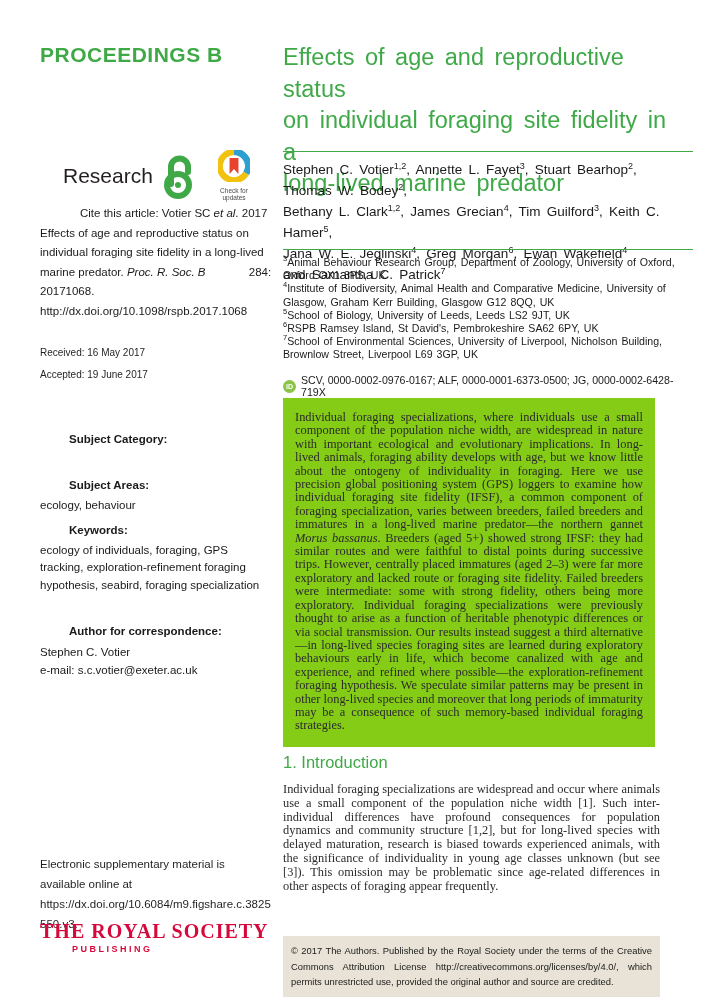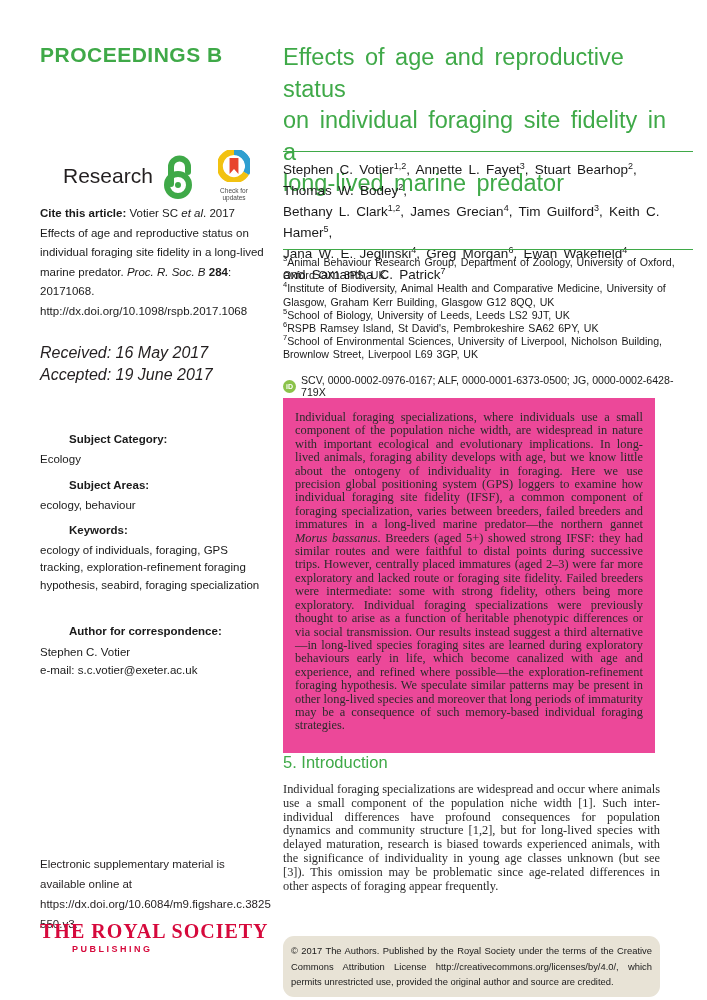--- a/index.html
+++ b/index.html
@@ -10,48 +10,48 @@
   .abs{position:absolute;}
   
   .brand{left:40px;top:43px;width:230px;font-size:21px;font-weight:bold;color:#3fa948;letter-spacing:.5px;}
   .site{left:40px;top:88px;width:230px;font-size:14.5px;font-weight:bold;color:#1a1a1a;}
   .research-row{left:40px;top:150px;width:230px;height:52px;}
   .research-label{position:absolute;left:0;top:14px;font-size:21px;font-weight:400;margin-left:23px;}
   .oa-icon{position:absolute;left:118px;top:2px;}
   .check-badge{position:absolute;left:168px;top:0px;width:52px;text-align:center;cursor:pointer;}
   .check-badge .cap{font-size:6.5px;color:#4a4a4a;line-height:7px;margin-top:1px;}
   .cite{left:40px;top:204px;width:232px;font-size:11.5px;line-height:19.5px;color:#1a1a1a;}
-  .dates{left:40px;top:342px;width:230px;font-size:16px;line-height:22px;font-style:italic;}
+  .dates{left:40px;top:342px;width:230px;font-size:10px;line-height:22px;}
   .sb-block{width:230px;font-size:11.5px;line-height:18px;color:#1a1a1a;}
   .sb-label{font-weight:bold;margin-bottom:2px;margin-left:29px;}
   .blk-cat{left:40px;top:430px;}
   .blk-areas{left:40px;top:476px;}
   .blk-keys{left:40px;top:522px;line-height:17.5px;}
   .blk-corr{left:40px;top:622px;line-height:18.5px;}
   .esm{left:40px;top:854px;width:232px;font-size:11.5px;line-height:20px;word-break:break-word;}
   .royal{left:40px;top:920px;width:260px;color:#d6093c;}
   .royal .rs-main{font-family:"Liberation Serif",serif;font-weight:bold;font-size:20px;letter-spacing:1px;}
   .royal .rs-sub{font-size:9px;font-weight:bold;letter-spacing:2.5px;margin-top:1px;padding-left:32px;}
   
   .title{left:283px;top:42px;width:400px;font-size:23.5px;line-height:31.5px;color:#3fa948;word-spacing:4px;font-weight:400;}
   .rule{left:283px;height:0;width:410px;border-top:1.6px solid #3fa948;}
   .rule1{top:151px;}
   .rule2{top:249px;}
   .authors{left:283px;top:159px;width:400px;font-size:13.5px;line-height:21px;color:#1a1a1a;word-spacing:2.5px;}
   .authors sup{font-size:9px;}
   .affils{left:283px;top:256px;width:410px;font-size:10.6px;line-height:13.2px;color:#1a1a1a;word-spacing:1px;}
   .affils sup{font-size:7.5px;}
   .orcid-row{left:283px;top:374px;width:410px;font-size:10.6px;color:#1a1a1a;display:flex;align-items:center;gap:5px;}
-  .abstract{left:283px;top:398px;width:348px;background:#ec4899;padding:13px 12px 20px 12px;
+  .abstract{left:283px;top:398px;width:348px;background:#84cc16;padding:13px 12px 14px 12px;
     font-family:"Liberation Serif",serif;font-size:12.4px;line-height:13.4px;color:#2b2b2b;text-align:justify;}
   .intro-head{left:283px;top:753px;width:380px;font-size:16.5px;color:#3fa948;font-weight:400;}
   .intro-body{left:283px;top:783px;width:377px;font-family:"Liberation Serif",serif;font-size:12.4px;line-height:13.8px;color:#2b2b2b;text-align:justify;}
-  .copyright{left:283px;top:936px;width:361px;background:#e8e3d6;padding:7px 8px;font-size:9.4px;line-height:15.5px;color:#1a1a1a;text-align:justify;border-radius:11px;}
+  .copyright{left:283px;top:936px;width:361px;background:#e8e3d6;padding:7px 8px;font-size:9.4px;line-height:15.5px;color:#1a1a1a;text-align:justify;}
   .it{font-style:italic;}
-  .bd{font-weight:bold;}
+  .bd{font-weight:normal;margin-left:40px;}
   sup{vertical-align:super;line-height:0;}
   .orcid-badge{display:inline-flex;width:13px;height:13px;border-radius:50%;background:#8bc34a;color:#fff;
     font-size:7px;font-weight:bold;align-items:center;justify-content:center;flex:0 0 auto;}
 </style>
 </head>
 <body>
 
 <div class="page">
 
   <div class="abs brand">PROCEEDINGS B</div>
@@ -85,21 +85,20 @@
     <span>http://dx.doi.org/10.1098/rspb.2017.1068</span>
   </div>
 
   <div class="abs dates">
     <div>Received: 16 May 2017</div>
     <div>Accepted: 19 June 2017</div>
   </div>
 
   <div class="abs sb-block blk-cat">
     <div class="sb-label">Subject Category:</div>
-    <div>Ecology</div>
   </div>
 
   <div class="abs sb-block blk-areas">
     <div class="sb-label">Subject Areas:</div>
     <div>ecology, behaviour</div>
   </div>
 
   <div class="abs sb-block blk-keys">
     <div class="sb-label">Keywords:</div>
     <div>ecology of individuals, foraging, GPS tracking, exploration-refinement foraging hypothesis, seabird, foraging specialization</div>
@@ -143,18 +142,18 @@
       <div><sup>7</sup><span>School of Environmental Sciences, University of Liverpool, Nicholson Building, Brownlow Street, Liverpool L69 3GP, UK</span></div>
     </div>
 
   <div class="abs orcid-row">
     <span class="orcid-badge">iD</span>
     <span>SCV, 0000-0002-0976-0167; ALF, 0000-0001-6373-0500; JG, 0000-0002-6428-719X</span>
   </div>
 
   <div class="abs abstract" id="abstract"><span>Individual foraging specializations, where individuals use a small component of the population niche width, are widespread in nature with important ecological and evolutionary implications. In long-lived animals, foraging ability develops with age, but we know little about the ontogeny of individuality in foraging. Here we use precision global positioning system (GPS) loggers to examine how individual foraging site fidelity (IFSF), a common component of foraging specialization, varies between breeders, failed breeders and immatures in a long-lived marine predator—the northern gannet </span><span class="it">Morus bassanus</span><span>. Breeders (aged 5+) showed strong IFSF: they had similar routes and were faithful to distal points during successive trips. However, centrally placed immatures (aged 2–3) were far more exploratory and lacked route or foraging site fidelity. Failed breeders were intermediate: some with strong fidelity, others being more exploratory. Individual foraging specializations were previously thought to arise as a function of heritable phenotypic differences or via social transmission. Our results instead suggest a third alternative—in long-lived species foraging sites are learned during exploratory behaviours early in life, which become canalized with age and experience, and refined where possible—the exploration-refinement foraging hypothesis. We speculate similar patterns may be present in other long-lived species and moreover that long periods of immaturity may be a consequence of such memory-based individual foraging strategies.</span></div>
 
-  <div class="abs intro-head">5. Introduction</div>
+  <div class="abs intro-head">1. Introduction</div>
   <div class="abs intro-body">Individual foraging specializations are widespread and occur where animals use a small component of the population niche width [1]. Such inter-individual differences have profound consequences for population dynamics and community structure [1,2], but for long-lived species with delayed maturation, research is biased towards experienced animals, with the significance of individuality in young age classes unknown (but see [3]). This omission may be problematic since age-related differences in other aspects of foraging appear frequently.</div>
 
   <div class="abs copyright">© 2017 The Authors. Published by the Royal Society under the terms of the Creative Commons Attribution License http://creativecommons.org/licenses/by/4.0/, which permits unrestricted use, provided the original author and source are credited.</div>
 
 </div>
 
 </body></html>

